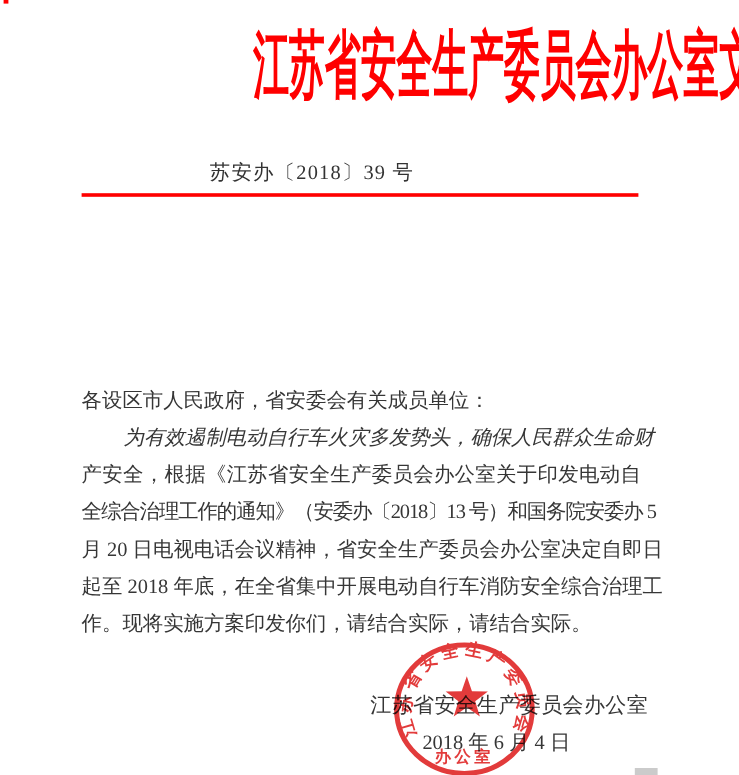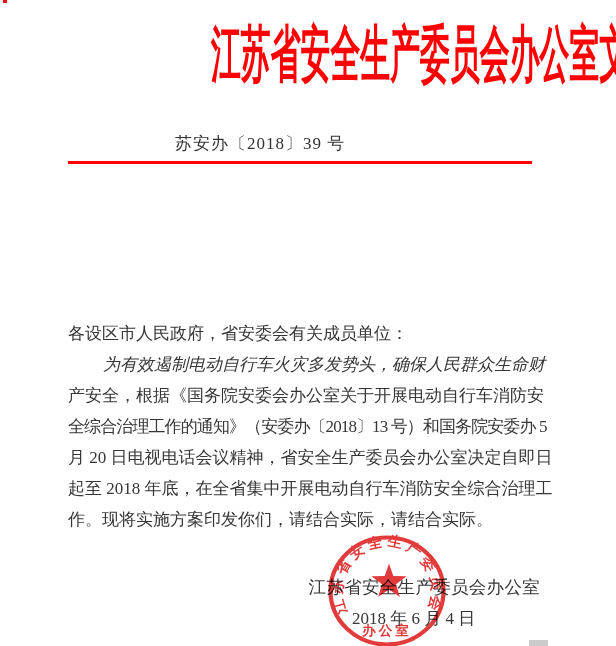--- a/index.html
+++ b/index.html
@@ -76,21 +76,21 @@
   </div>
 
   <div class="doc-number">苏安办〔2018〕39 号</div>
 
   <div class="red-divider"></div>
 
 
   <div class="body-block">
     <div class="b-line no-stretch">各设区市人民政府，省安委会有关成员单位：</div>
     <div class="b-line indent">为有效遏制电动自行车火灾多发势头，确保人民群众生命财</div>
-    <div class="b-line">产安全，根据《国务院安委会办公室关于开展电动自行车消防安</div>
+    <div class="b-line">产安全，根据《江苏省安全生产委员会办公室关于印发电动自</div>
     <div class="b-line tight">全综合治理工作的通知》（安委办〔2018〕13 号）和国务院安委办 5</div>
     <div class="b-line">月 20 日电视电话会议精神，省安全生产委员会办公室决定自即日</div>
     <div class="b-line">起至 2018 年底，在全省集中开展电动自行车消防安全综合治理工</div>
     <div class="b-line no-stretch">作。现将实施方案印发你们，请结合实际，请结合实际。</div>
   </div>
 
   <div class="sig-org">江苏省安全生产委员会办公室</div>
   <div class="sig-date">2018 年 6 月 4 日</div>
 
   <svg class="seal" viewBox="0 0 122 118" xmlns="http://www.w3.org/2000/svg">

